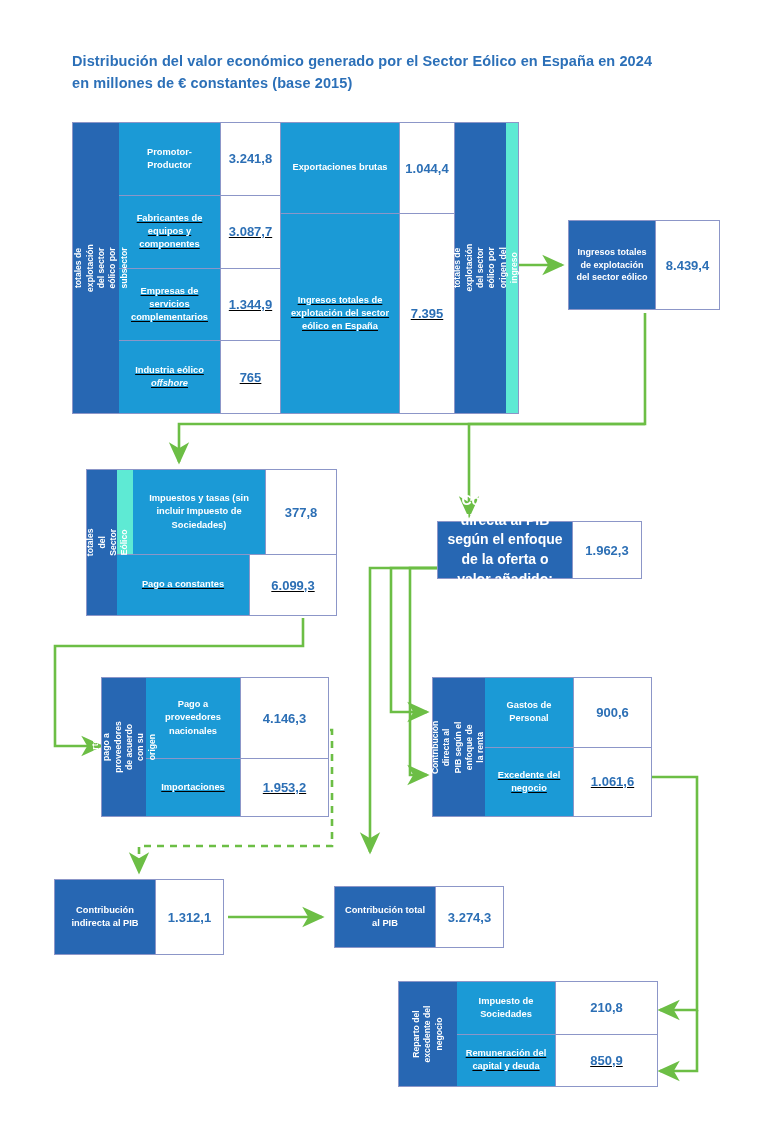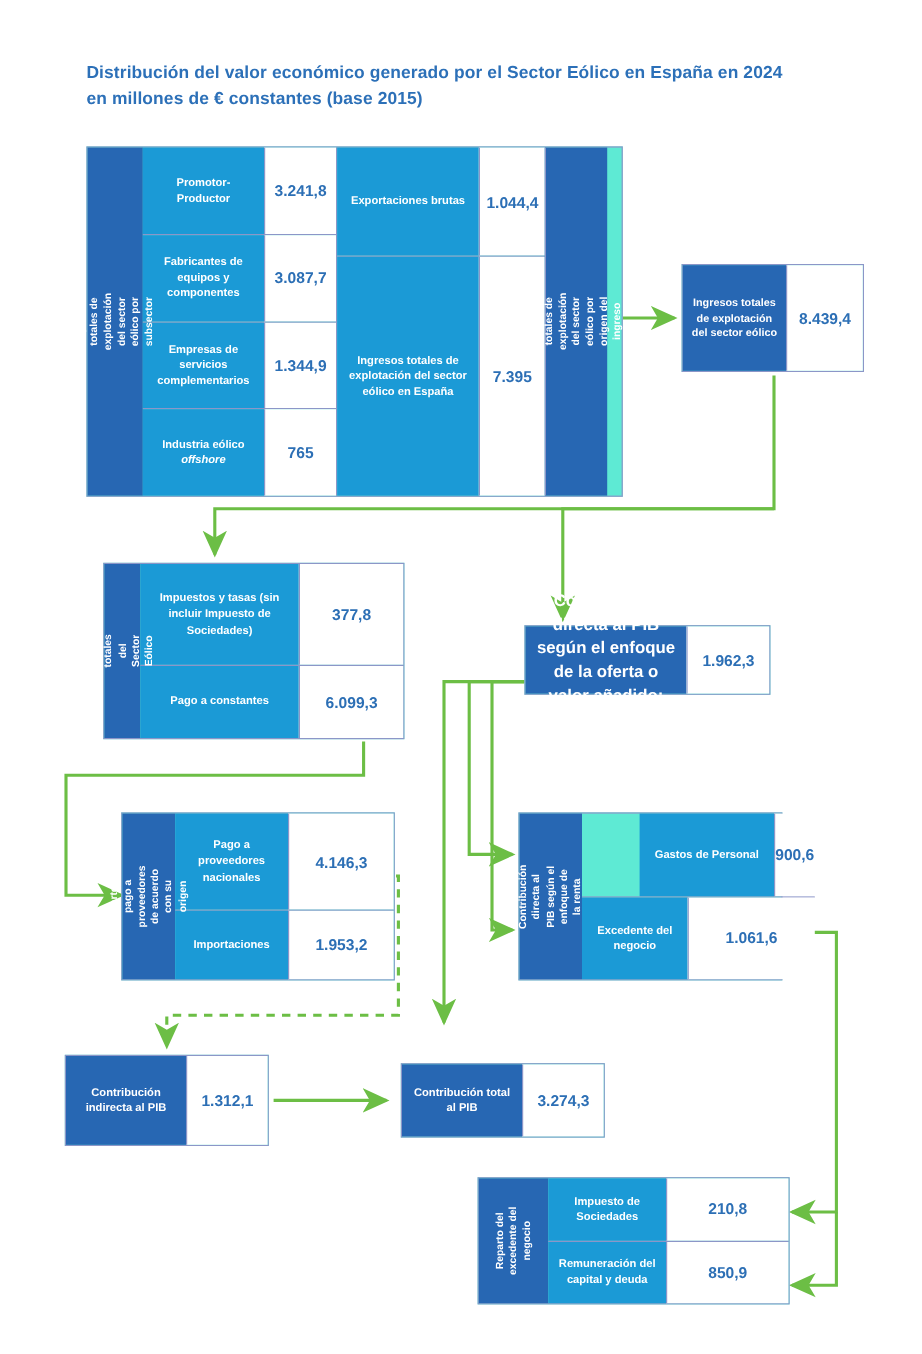--- a/index.html
+++ b/index.html
@@ -39,21 +39,21 @@
     display:block;
     transform:rotate(-90deg);
     white-space:nowrap;
     font-size:8.6px;font-weight:700;line-height:1.32;
     text-align:center;
   }
   .spine.multi span{white-space:normal;}
 
   .rows{flex:1 1 auto;display:flex;flex-direction:column;}
   .row{display:flex;flex:1 1 0;min-height:0;}
-  .row + .row{border-top:1px solid #8c96c8;}
+  .row + .row{border-top:1px solid #8c96c8;text-decoration:underline;}
 
   .lbl{
     background:#1b9ad6;color:#fff;
     display:flex;align-items:center;justify-content:center;text-align:center;
     font-size:9.3px;font-weight:700;line-height:1.4;
     box-sizing:border-box;padding:3px 6px;
     flex:0 0 auto;
   }
   .lbl.dark{background:#2767b3;}
   .lbl i{font-style:italic;}
@@ -162,21 +162,21 @@
   <div class="block simple" style="left:568px;top:220px;width:152px;height:90px;">
     <div class="lbl dark" style="width:86px;font-size:9px;">Ingresos totales de explotación del sector eólico</div>
     <div class="val">8.439,4</div>
   </div>
 
   <div class="block grow" style="left:86px;top:469px;width:251px;height:147px;">
     <div class="spine" style="width:30px;">
       <span style="width:130px;white-space:normal;">Gastos totales del Sector Eólico</span>
     </div>
     <div class="rows">
-      <div class="row" style="flex:0 0 84px;">
+      <div class="row" style="flex:0 0 84px;padding-left:16px;">
         <div class="lbl" style="width:132px;">Impuestos y tasas (sin incluir Impuesto de Sociedades)</div>
         <div class="val">377,8</div>
       </div>
       <div class="row">
         <div class="lbl" style="width:132px;">Pago a constantes</div>
         <div class="val">6.099,3</div>
       </div>
     </div>
   </div>
 
@@ -200,21 +200,21 @@
       </div>
     </div>
   </div>
 
   <div class="block grow" style="left:432px;top:677px;width:220px;height:140px;">
     <div class="spine multi" style="width:52px;">
       <span style="width:128px;white-space:normal;">Contribución directa al PIB según el enfoque de la renta</span>
     </div>
     <div class="rows">
       <div class="row">
-        <div class="lbl" style="width:112px;margin-left:48px;">Gastos de Personal</div>
+        <div class="lbl" style="width:88px;">Gastos de Personal</div>
         <div class="val">900,6</div>
       </div>
       <div class="row">
         <div class="lbl" style="width:88px;">Excedente del negocio</div>
         <div class="val">1.061,6</div>
       </div>
     </div>
   </div>
 
   <div class="block simple" style="left:54px;top:879px;width:170px;height:76px;">

